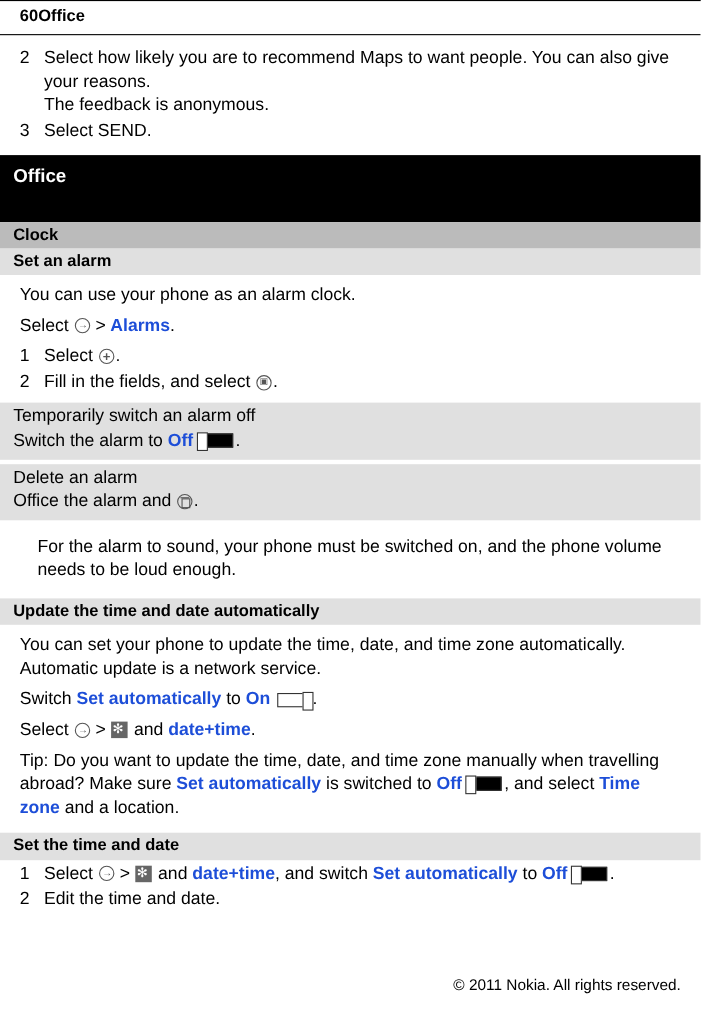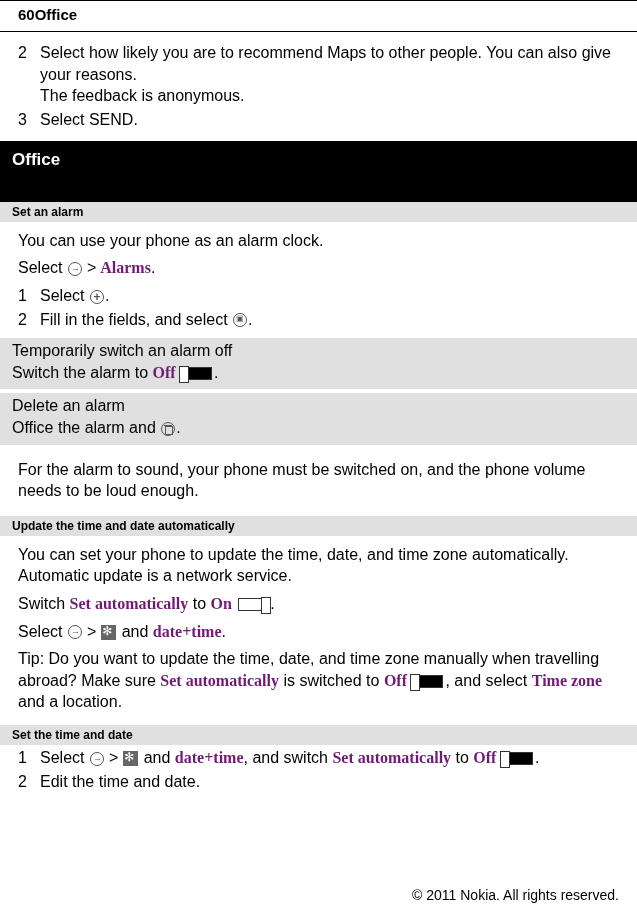--- a/index.html
+++ b/index.html
@@ -53,39 +53,38 @@
     .gray-heading {
       background: #bbb;
       font-weight: bold;
       font-size: 15px;
       padding: 2px 12px;
       margin: 0 -18px 0 -18px;
     }
     .gray-sub {
       background: #e0e0e0;
       font-weight: bold;
-      font-size: 12px;
+      font-size: 15px;
       padding: 2px 12px 2px 12px;
       margin: 0 -18px 0 -18px;
     }
     .gray-block {
       background: #e0e0e0;
       padding: 2px 28px 6px 12px;
       margin: 0 -18px 0 -18px;
     }
     .plain-block {
       padding: 2px 0 6px 0;
     }
     .para {
       margin: 6px 0;
     }
     .grayword {
-      color: #701a75;
-      font-weight: bold;
-      font-family: Liberation Serif, serif;
+      color: #1d4ed8;
+      font-weight: bold;
     }
     
     .icon-circle {
       display: inline-block;
       width: 14px;
       height: 14px;
       border: 1.5px solid #555;
       border-radius: 50%;
       vertical-align: middle;
       position: relative;
@@ -200,33 +199,34 @@
 <div class="header-row">
   <span>60</span>
   <span>Office</span>
 </div>
 
 <div class="content">
 
   <div class="ol-row">
     <div class="ol-num">2</div>
     <div class="ol-body">
-      <div>Select how likely you are to recommend Maps to other people. You can also give your reasons.</div>
+      <div>Select how likely you are to recommend Maps to want people. You can also give your reasons.</div>
       <div>The feedback is anonymous.</div>
     </div>
   </div>
   <div class="ol-row">
     <div class="ol-num">3</div>
     <div class="ol-body">
       <span>Select </span><span class="bold">SEND</span><span>.</span>
     </div>
   </div>
 
   <div class="black-heading">Office</div>
 
+  <div class="gray-heading">Clock</div>
 
   <div class="gray-sub">Set an alarm</div>
   <div class="plain-block">
     <div class="para">You can use your phone as an alarm clock.</div>
     <div class="para">
       <span>Select </span><span class="icon-circle arrow"></span><span class="gt">&gt;</span><span class="grayword">Alarms</span><span>.</span>
     </div>
     <div class="ol-row">
       <div class="ol-num">1</div>
       <div class="ol-body">
@@ -249,21 +249,21 @@
     </div>
   </div>
 
   <div class="gray-block" style="margin-top:4px;">
     <div class="bold">Delete an alarm</div>
     <div>
       <span>Office the alarm and </span><span class="icon-circle trash"></span><span>.</span>
     </div>
   </div>
 
-  <div class="para" style="margin-top:14px;margin-bottom:14px;">For the alarm to sound, your phone must be switched on, and the phone volume needs to be loud enough.</div>
+  <div class="para" style="margin-top:14px;margin-bottom:14px;margin-left:16px;">For the alarm to sound, your phone must be switched on, and the phone volume needs to be loud enough.</div>
 
   <div class="gray-sub">Update the time and date automatically</div>
   <div class="plain-block">
     <div class="para">You can set your phone to update the time, date, and time zone automatically. Automatic update is a network service.</div>
     <div class="para">
       <span>Switch </span><span class="grayword">Set automatically</span><span> to </span><span class="grayword">On</span>
       <span class="toggle on"></span><span>.</span>
     </div>
     <div class="para">
       <span>Select </span><span class="icon-circle arrow"></span><span class="gt">&gt;</span><span class="icon-gear"></span><span> and </span><span class="grayword">date+time</span><span>.</span>

